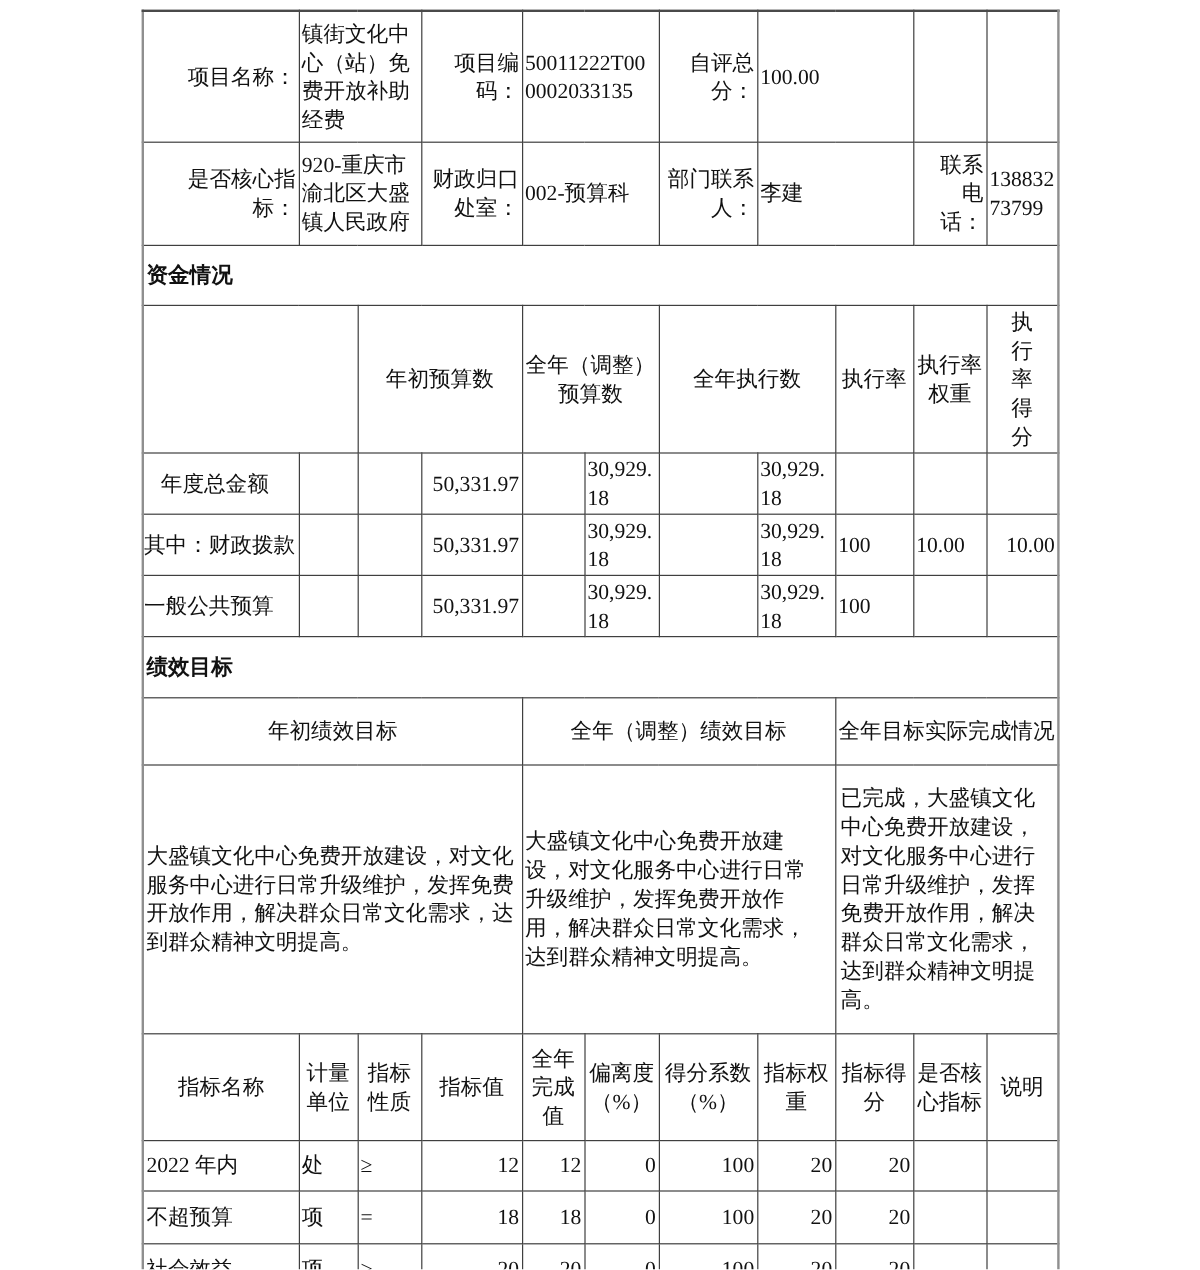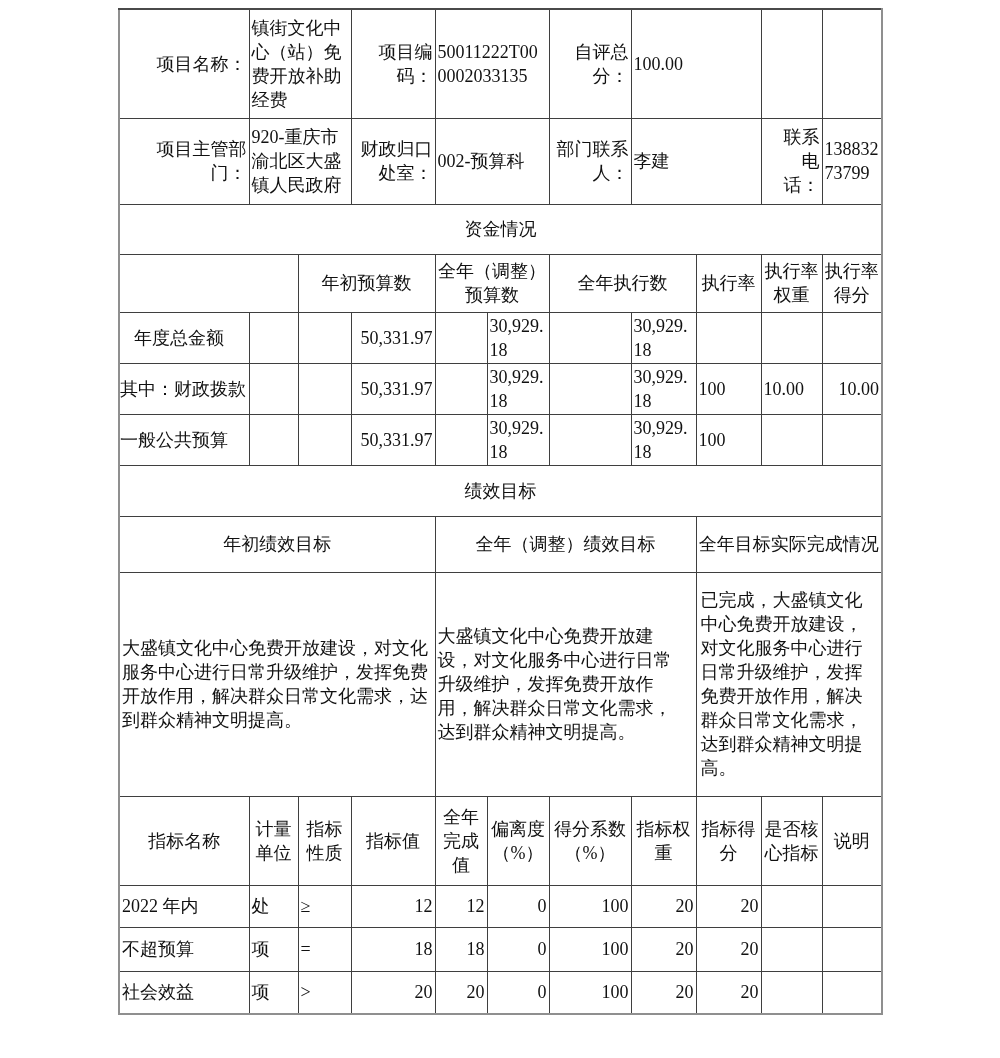--- a/index.html
+++ b/index.html
@@ -25,21 +25,21 @@
     line-height:24px;
     padding:1px 2px;
     vertical-align:middle;
     word-wrap:break-word;
   }
   
   td.lbl{text-align:right;padding:1px 2px 1px 12px;}
   
   td.val{text-align:left;padding:1px 4px 1px 2px;overflow-wrap:anywhere;line-break:anywhere;}
   
-  td.banner{text-align:center;}
+  td.banner{text-align:left;font-weight:bold;}
   
   td.hdr{text-align:center;padding:1px 2px;}
   
   td.num-r{text-align:right;padding:1px 4px 1px 2px;overflow-wrap:anywhere;line-break:anywhere;line-height:22px;margin-left:24px;}
   td.num-l{text-align:left;padding:1px 5px 1px 2px;overflow-wrap:anywhere;line-break:anywhere;line-height:22px;}
   td.plain-l{text-align:left;padding:1px 2px;}
   
   td.goal{vertical-align:top;text-align:left;line-height:31px;padding:4px 14px 4px 4px;}
   td.goal.g2{padding-right:18px;}
   td.goal.g3{padding:4px 6px 4px 4px;}
@@ -73,42 +73,42 @@
       <td class="val" colspan="2">镇街文化中心（站）免费开放补助经费</td>
       <td class="lbl">项目编码：</td>
       <td class="val" colspan="2">50011222T000002033135</td>
       <td class="lbl">自评总分：</td>
       <td class="val" colspan="2">100.00</td>
       <td></td>
       <td></td>
     </tr>
 
     <tr style="height:86px">
-      <td class="lbl">项目主管部门：</td>
+      <td class="lbl">是否核心指标：</td>
       <td class="val" colspan="2">920-重庆市渝北区大盛镇人民政府</td>
       <td class="lbl">财政归口处室：</td>
       <td class="val" colspan="2">002-预算科</td>
       <td class="lbl">部门联系人：</td>
       <td class="val" colspan="2">李建</td>
       <td class="lbl" style="padding-left:8px">联系电话：</td>
       <td class="val">1388327​3799</td>
     </tr>
 
     <tr style="height:50px">
       <td class="banner" colspan="11">资金情况</td>
     </tr>
 
     <tr style="height:58px">
       <td colspan="2"></td>
       <td class="hdr" colspan="2">年初预算数</td>
       <td class="hdr" colspan="2">全年（调整）预算数</td>
       <td class="hdr" colspan="2">全年执行数</td>
       <td class="hdr">执行率</td>
       <td class="hdr" style="padding:1px 2px">执行率权重</td>
-      <td class="hdr" style="padding:1px 2px">执行率得分</td>
+      <td class="hdr" style="padding:1px 20px">执行率得分</td>
     </tr>
 
     <tr style="height:46px">
       <td class="plain-l" style="padding:1px 14px">年度总金额</td>
       <td></td>
       <td></td>
       <td class="num-r">50,331.97</td>
       <td></td>
       <td class="num-l">30,929.18</td>
       <td></td>

